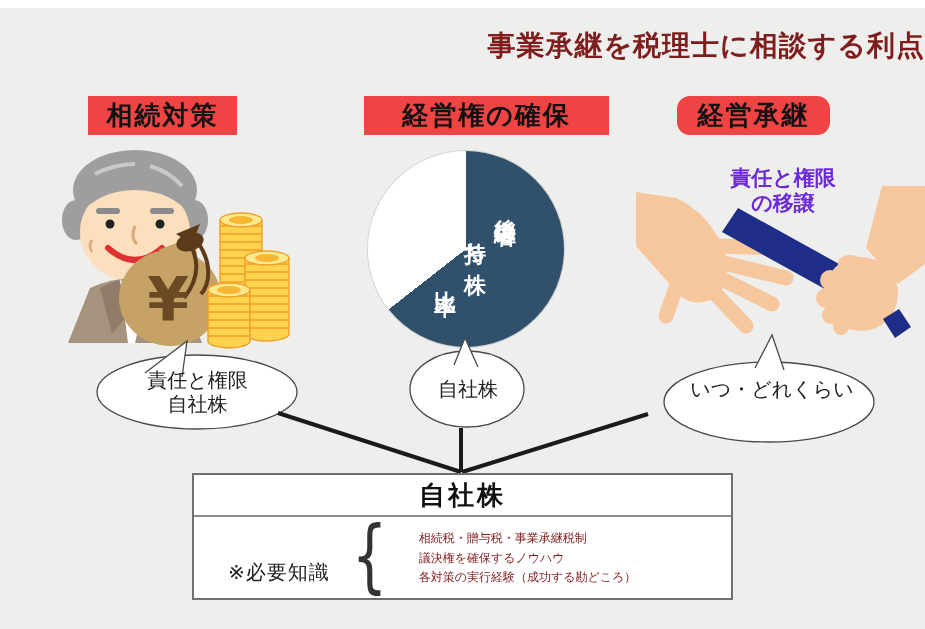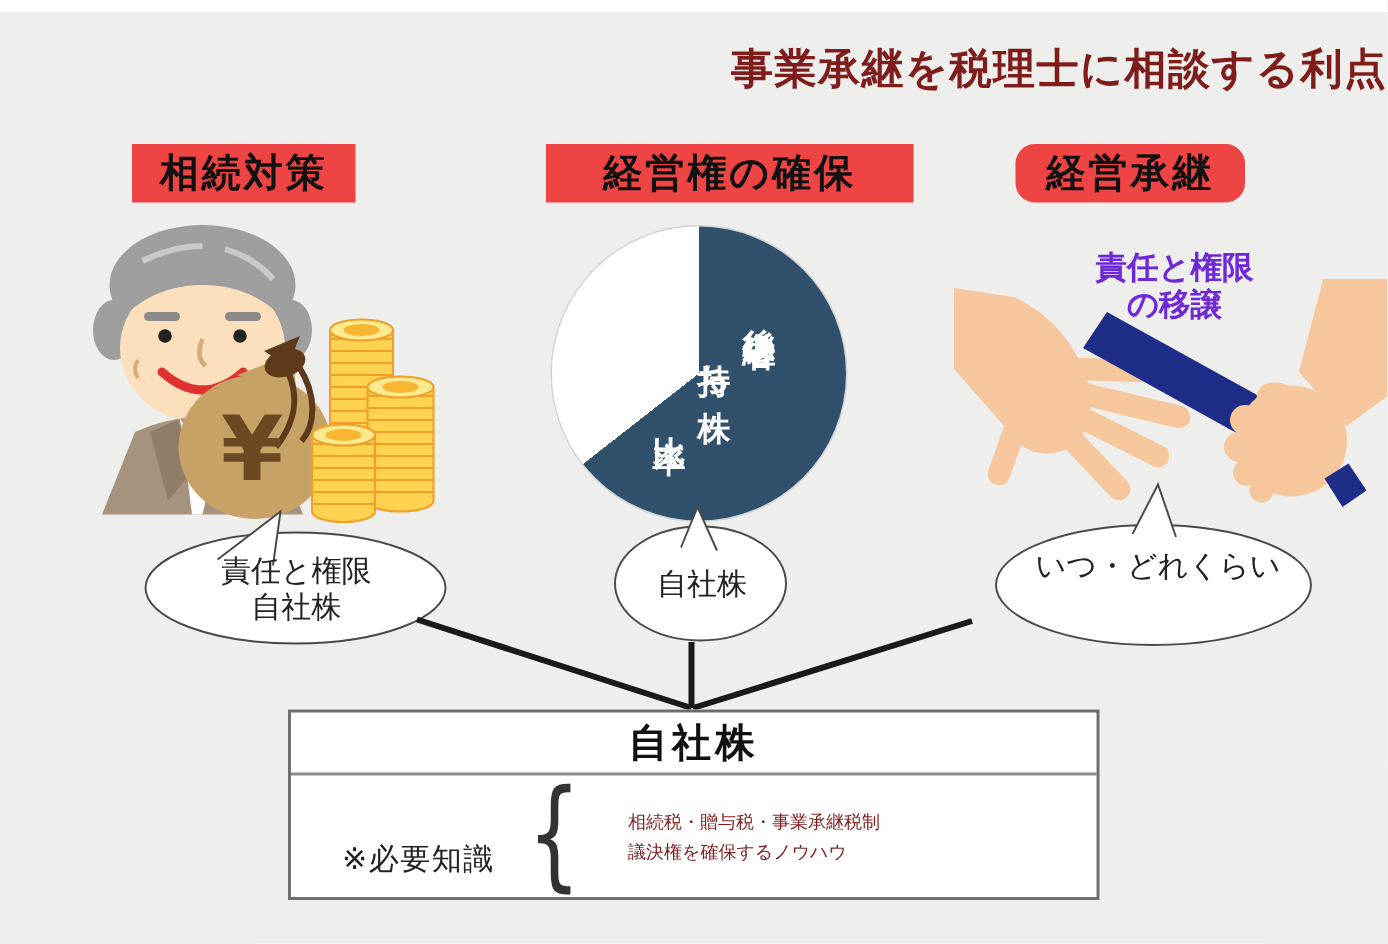--- a/index.html
+++ b/index.html
@@ -198,21 +198,21 @@
   <div class="bubble" style="left:408px;top:333px;width:120px;height:105px;">
     <svg width="120" height="105" viewBox="0 0 120 105">
       <ellipse cx="59" cy="56" rx="57" ry="38" fill="#ffffff" stroke="#4a4a4a" stroke-width="1.3"></ellipse>
       <path d="M46,32 L57,5 L70,34" fill="#ffffff" stroke="#4a4a4a" stroke-width="1.3"></path>
     </svg>
     <div class="bubble-text" style="top:44px;">
       <div>自社株</div>
     </div>
   </div>
 
-  <div class="bubble" style="left:662px;top:318px;width:220px;height:120px;">
+  <div class="bubble" style="left:662px;top:330px;width:220px;height:120px;">
     <svg width="220" height="120" viewBox="0 0 220 120">
       <ellipse cx="107" cy="72" rx="105" ry="40" fill="#ffffff" stroke="#4a4a4a" stroke-width="1.3"></ellipse>
       <path d="M93,38 L110,5 L122,40" fill="#ffffff" stroke="#4a4a4a" stroke-width="1.3"></path>
     </svg>
     <div class="bubble-text" style="top:47px;">
       <div>いつ・どれくらい</div>
     </div>
   </div>
 
   <svg class="lines-overlay">
@@ -222,16 +222,17 @@
   </svg>
 
   <div class="bottom-box">
     <div class="bottom-box-header">自社株</div>
     <div class="bottom-box-body">
       <span class="knowledge-label">※必要知識</span>
       <span class="brace">{</span>
       <ul class="knowledge-items">
         <li>相続税・贈与税・事業承継税制</li>
         <li>議決権を確保するノウハウ</li>
+        <li>各対策の実行経験（成功する勘どころ）</li>
       </ul>
     </div>
   </div>
 </div>
 
 </body></html>

